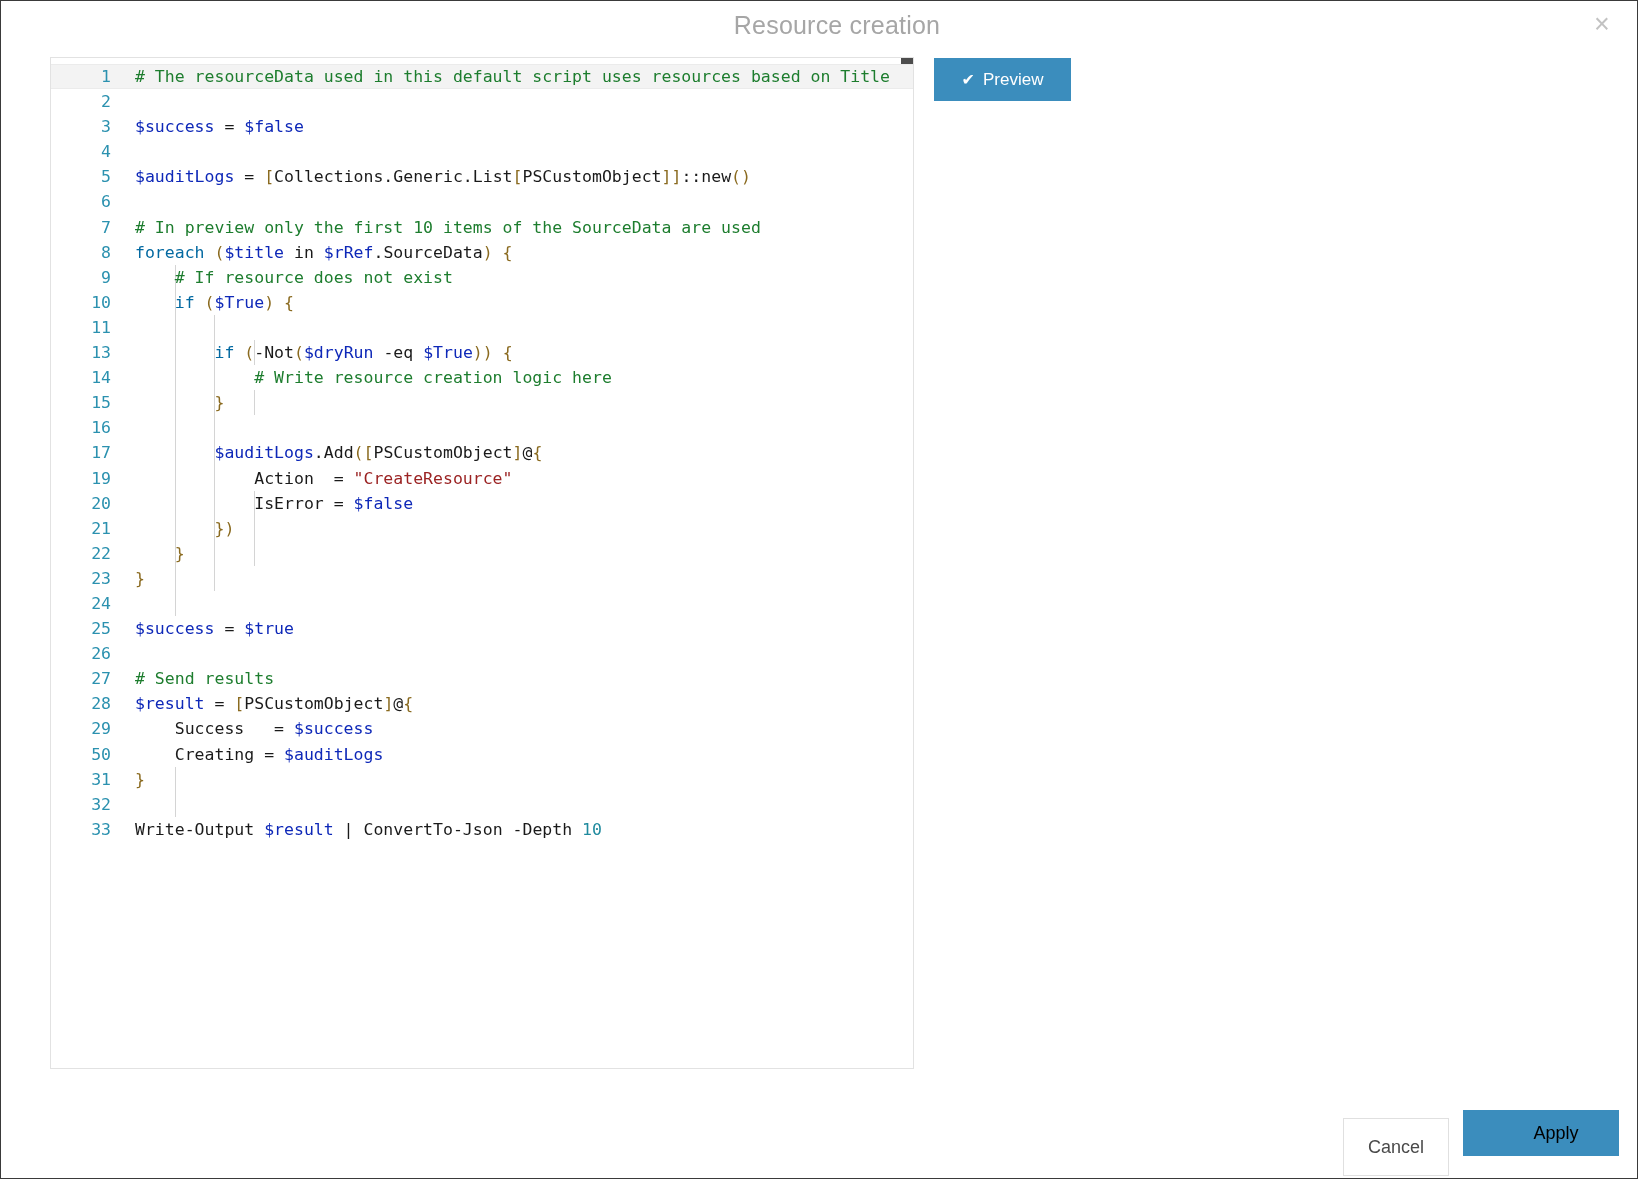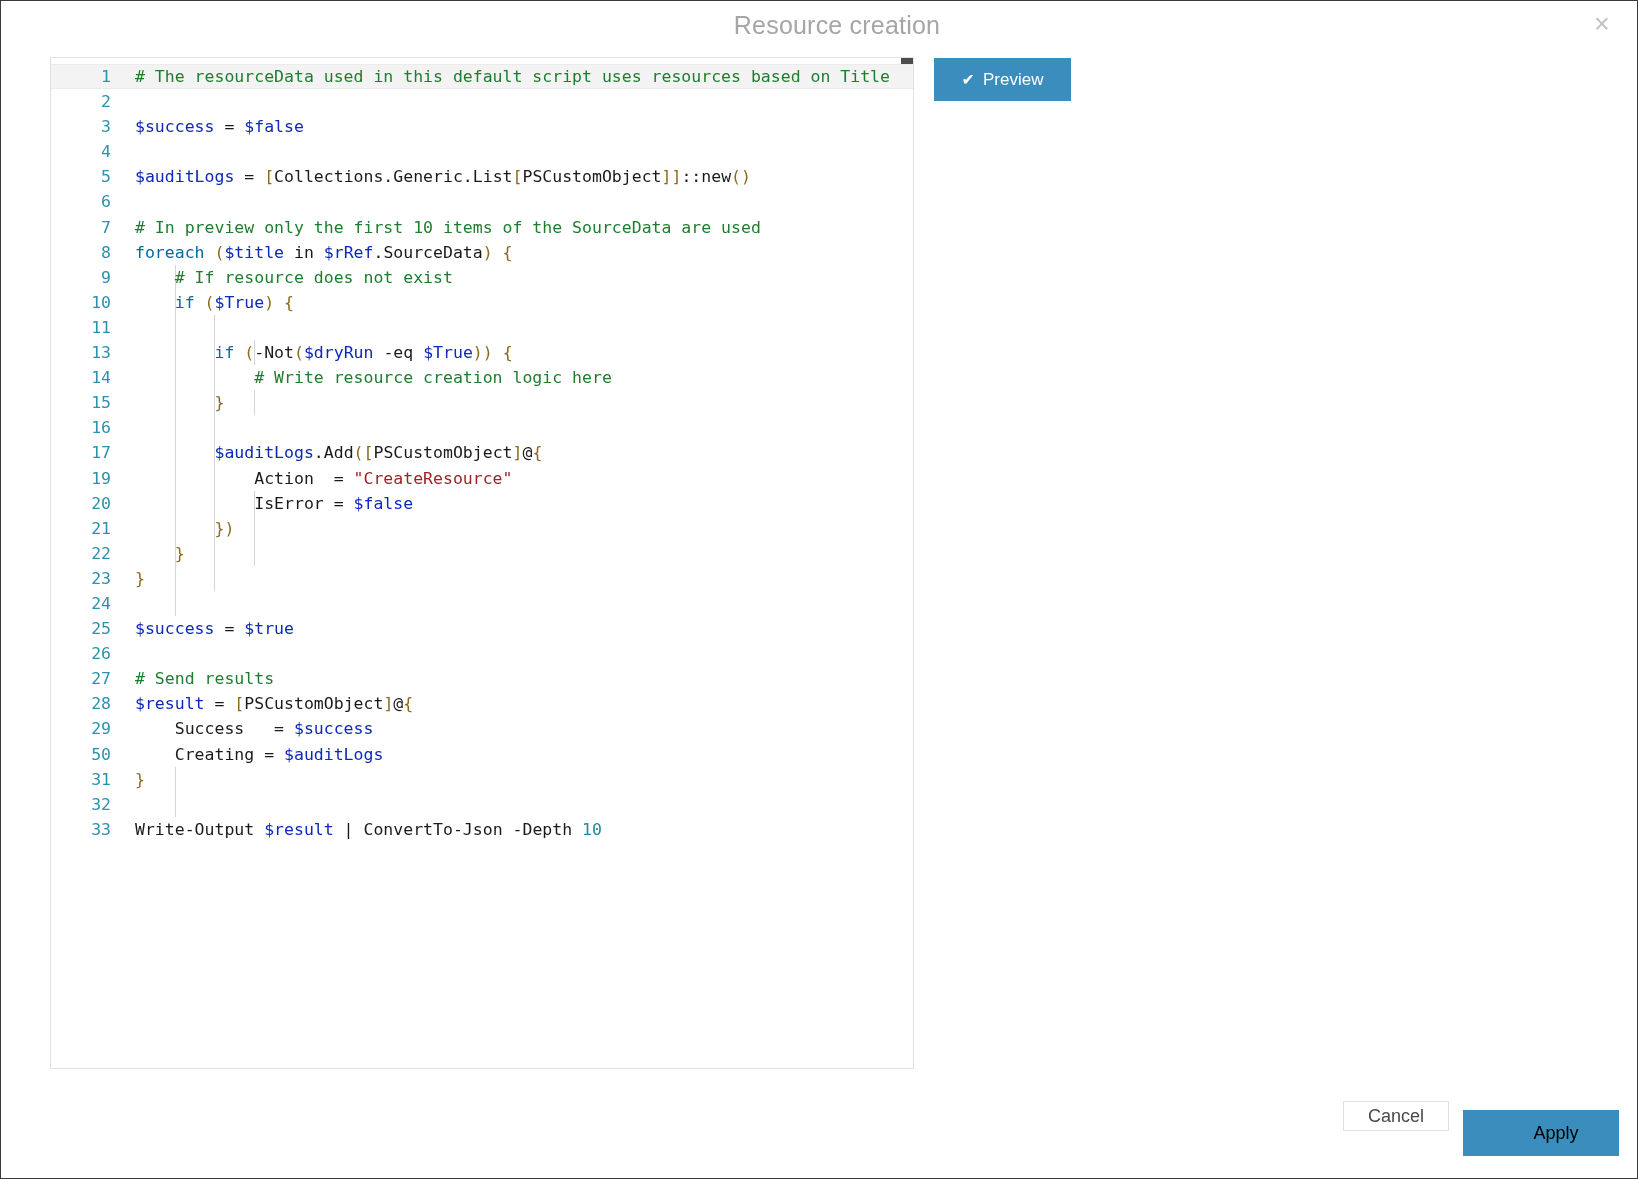--- a/index.html
+++ b/index.html
@@ -121,22 +121,22 @@
     gap:8px;
     cursor:pointer;
   }
   .preview-btn .chk{font-size:16px;line-height:1;}
   
   .footer{
     position:absolute;left:0;right:0;bottom:0;height:84px;
   }
   .btn-cancel{
     position:absolute;
-    right:188px;top:7px;
-    width:106px;height:30px;
+    right:188px;top:24px;
+    width:106px;height:58px;
     background:#ffffff;
     border:1px solid #e0e0e0;
     color:#4a4a4a;
     font-size:18px;
     font-family:"Liberation Sans", sans-serif;
     cursor:pointer;
   }
   .btn-apply{
     position:absolute;
     right:18px;top:16px;

